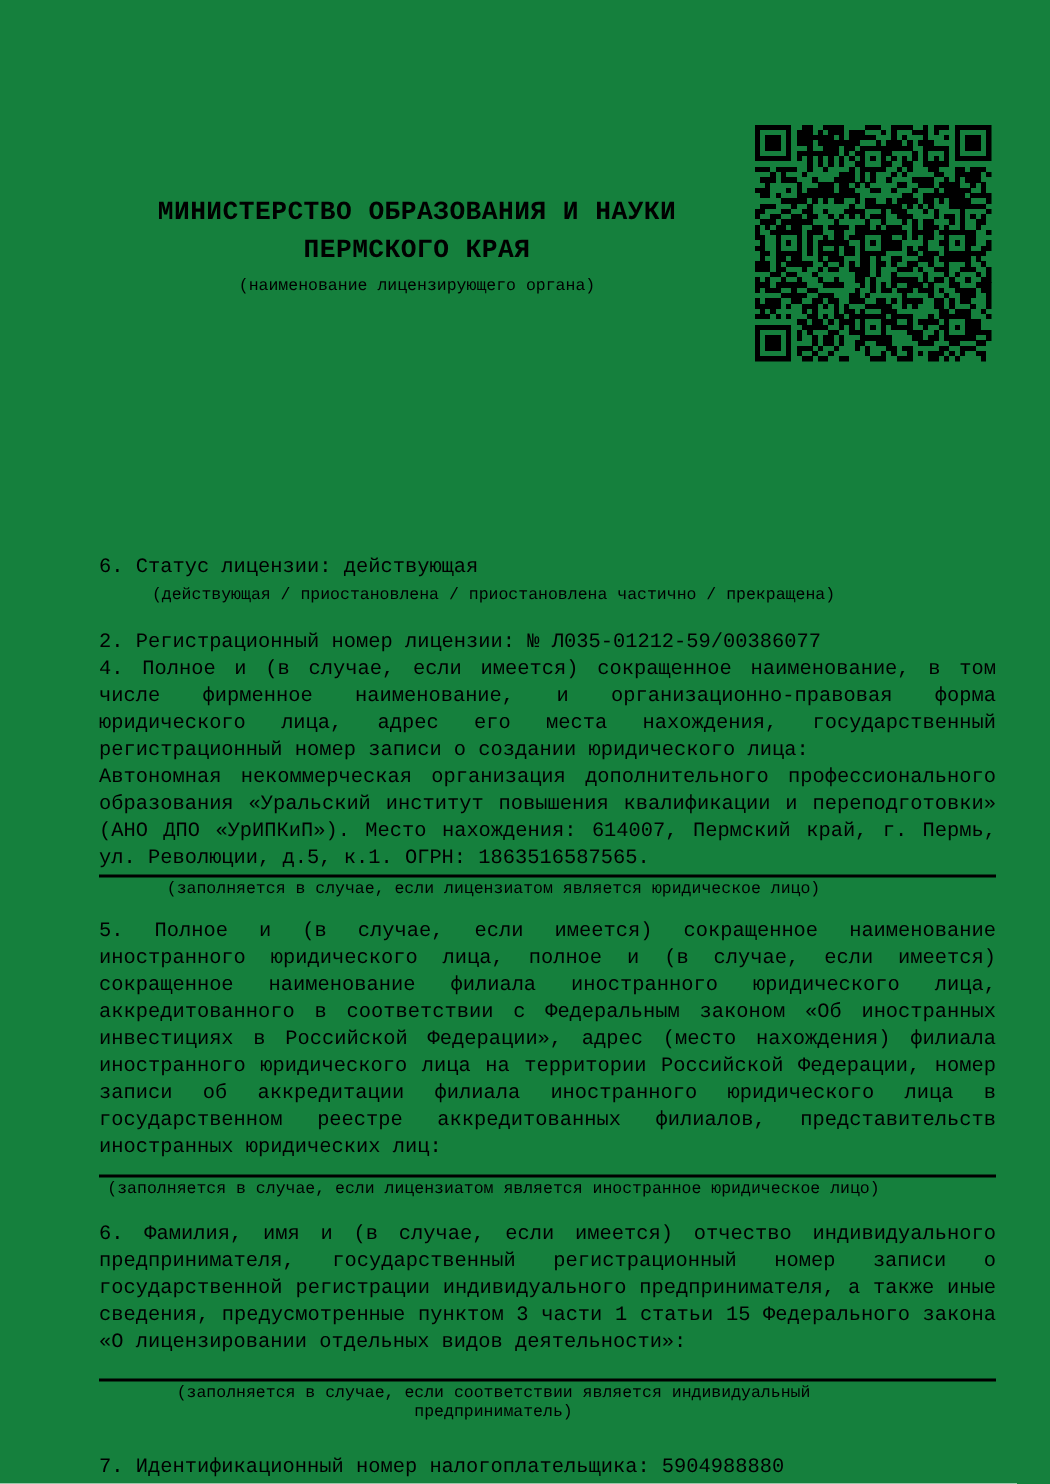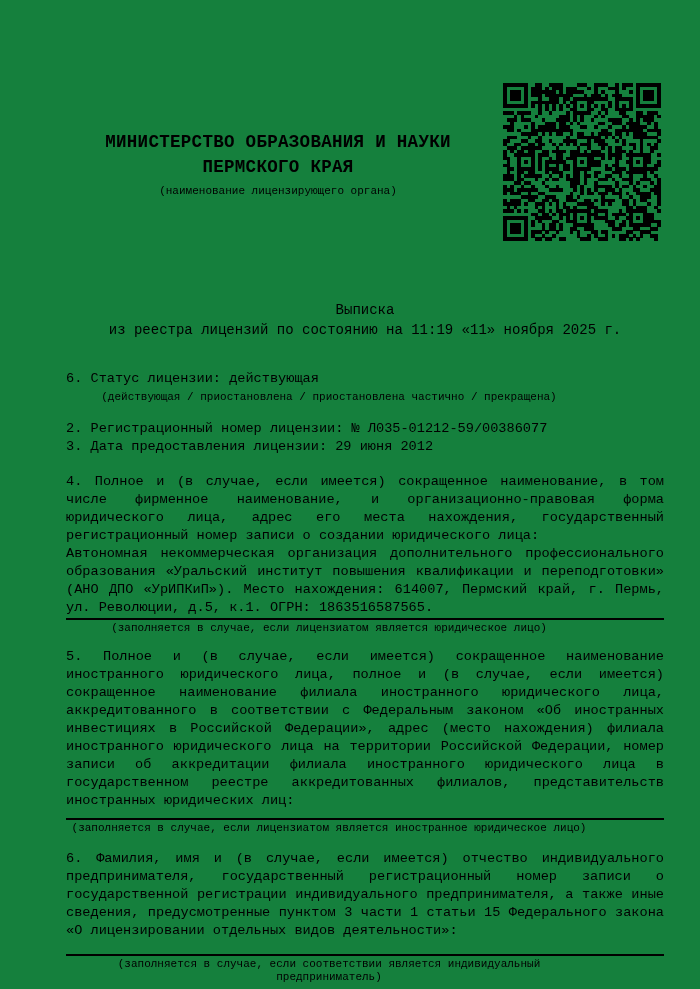--- a/index.html
+++ b/index.html
@@ -1155,33 +1155,28 @@
       <rect x="94.80" y="154.49" width="3.56" height="3.56"></rect>
       <rect x="98.31" y="154.49" width="3.56" height="3.56"></rect>
       <rect x="101.82" y="154.49" width="3.56" height="3.56"></rect>
       <rect x="115.87" y="154.49" width="3.56" height="3.56"></rect>
       <rect x="119.38" y="154.49" width="3.56" height="3.56"></rect>
       <rect x="126.40" y="154.49" width="3.56" height="3.56"></rect>
       <rect x="133.42" y="154.49" width="3.56" height="3.56"></rect>
       <rect x="150.98" y="154.49" width="3.56" height="3.56"></rect>
     </svg>
 
-  <div class="doc-title">
-    <div>Выписка</div>
-    <div>из реестра лицензий по состоянию на 11:19 «11» ноября 2025 г.</div>
-  </div>
 
   <div class="body">
 
     <p id="item1">6. Статус лицензии: действующая</p>
     <div id="cap1" class="cap">(действующая / приостановлена / приостановлена частично / прекращена)</div>
 
     <p id="item2">2. Регистрационный номер лицензии: № Л035-01212-59/00386077</p>
 
-    <p id="item3">3. Дата предоставления лицензии: 29 июня 2012</p>
 
     <p id="s4label" class="just">4. Полное и (в случае, если имеется) сокращенное наименование, в том числе фирменное наименование, и организационно-правовая форма юридического лица, адрес его места нахождения, государственный регистрационный номер записи о создании юридического лица:</p>
     <p id="s4value" class="just">Автономная некоммерческая организация дополнительного профессионального образования «Уральский институт повышения квалификации и переподготовки» (АНО ДПО «УрИПКиП»). Место нахождения: 614007, Пермский край, г. Пермь, ул. Революции, д.5, к.1. ОГРН: 1863516587565.</p>
     <div id="rule4" class="rule"></div>
     <div id="cap4" class="cap">(заполняется в случае, если лицензиатом является юридическое лицо)</div>
 
     <p id="s5" class="just">5. Полное и (в случае, если имеется) сокращенное наименование иностранного юридического лица, полное и (в случае, если имеется) сокращенное наименование филиала иностранного юридического лица, аккредитованного в соответствии с Федеральным законом «Об иностранных инвестициях в Российской Федерации», адрес (место нахождения) филиала иностранного юридического лица на территории Российской Федерации, номер записи об аккредитации филиала иностранного юридического лица в государственном реестре аккредитованных филиалов, представительств иностранных юридических лиц:</p>
     <div id="rule5" class="rule"></div>
     <div id="cap5" class="cap">(заполняется в случае, если лицензиатом является иностранное юридическое лицо)</div>
 

